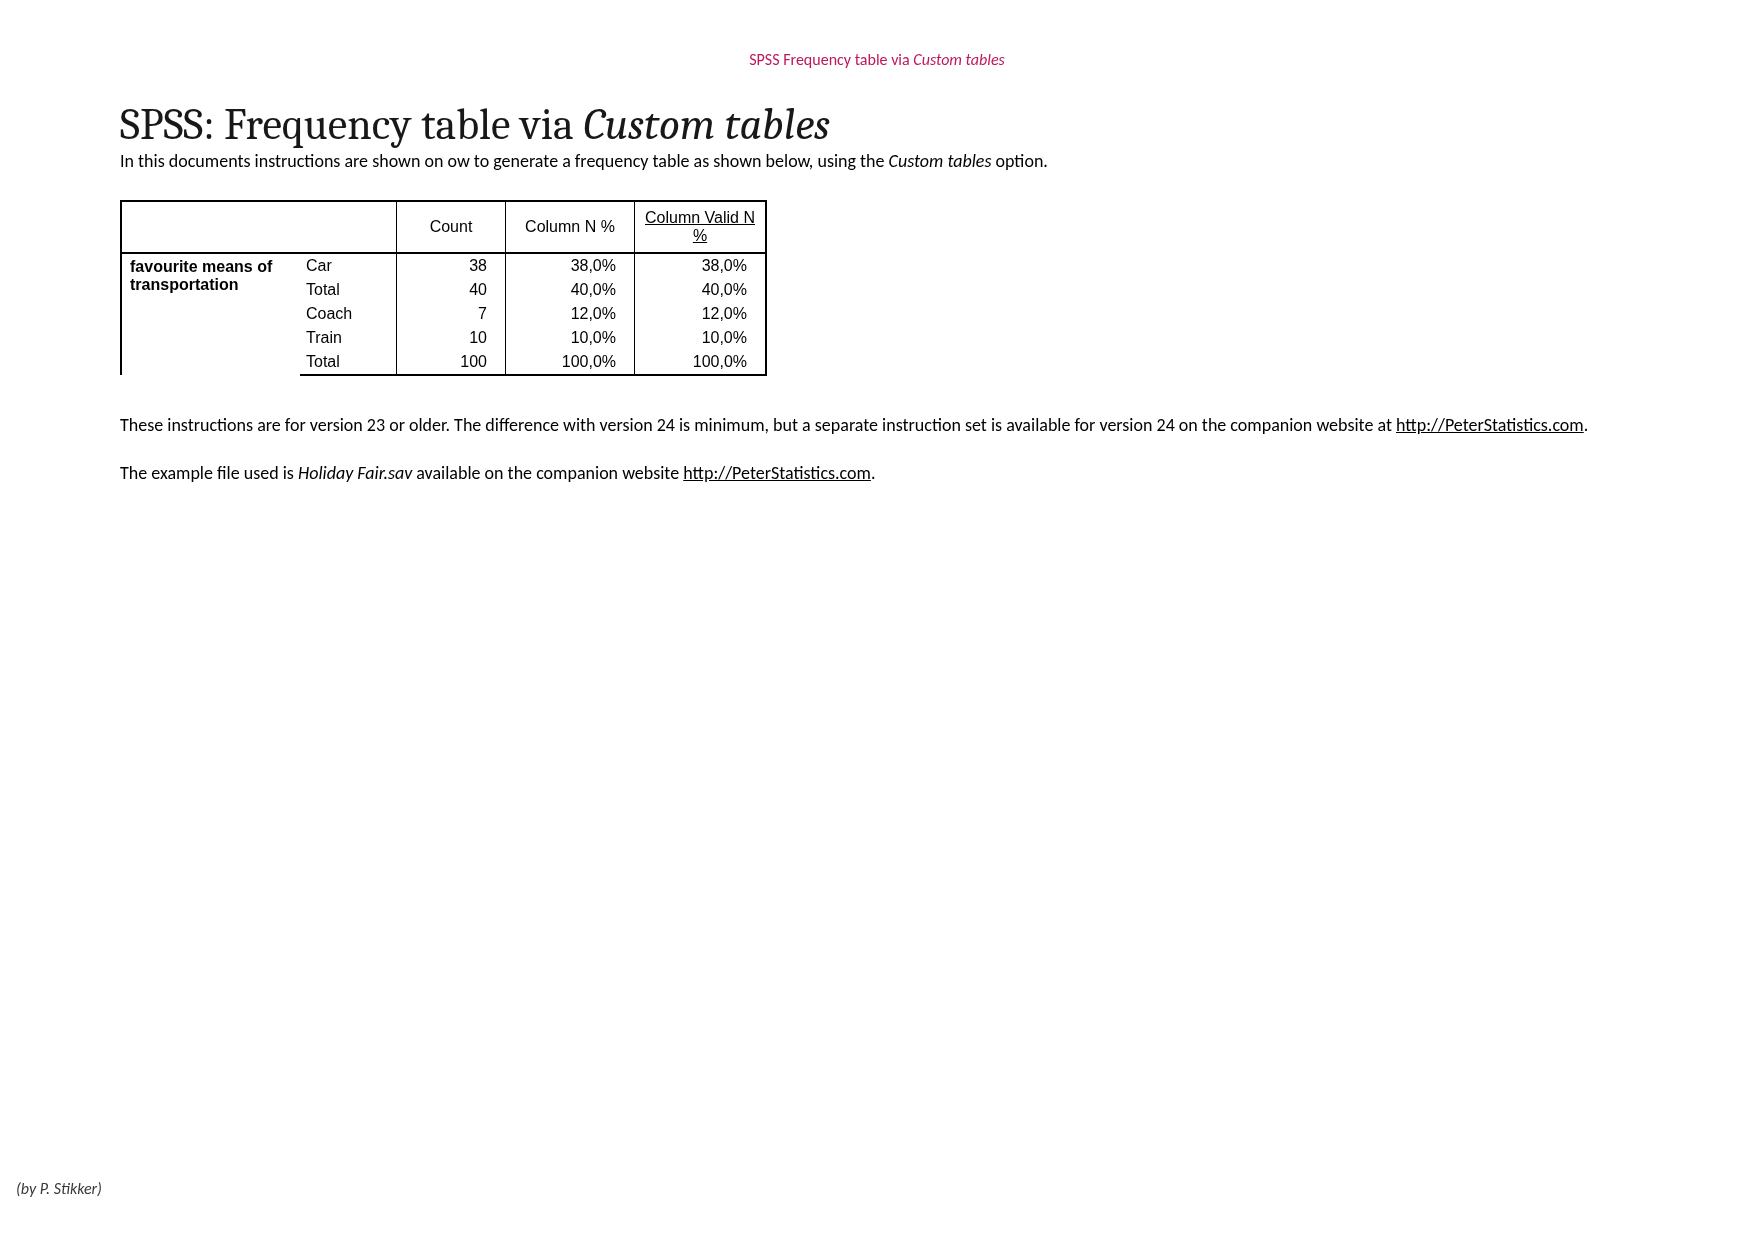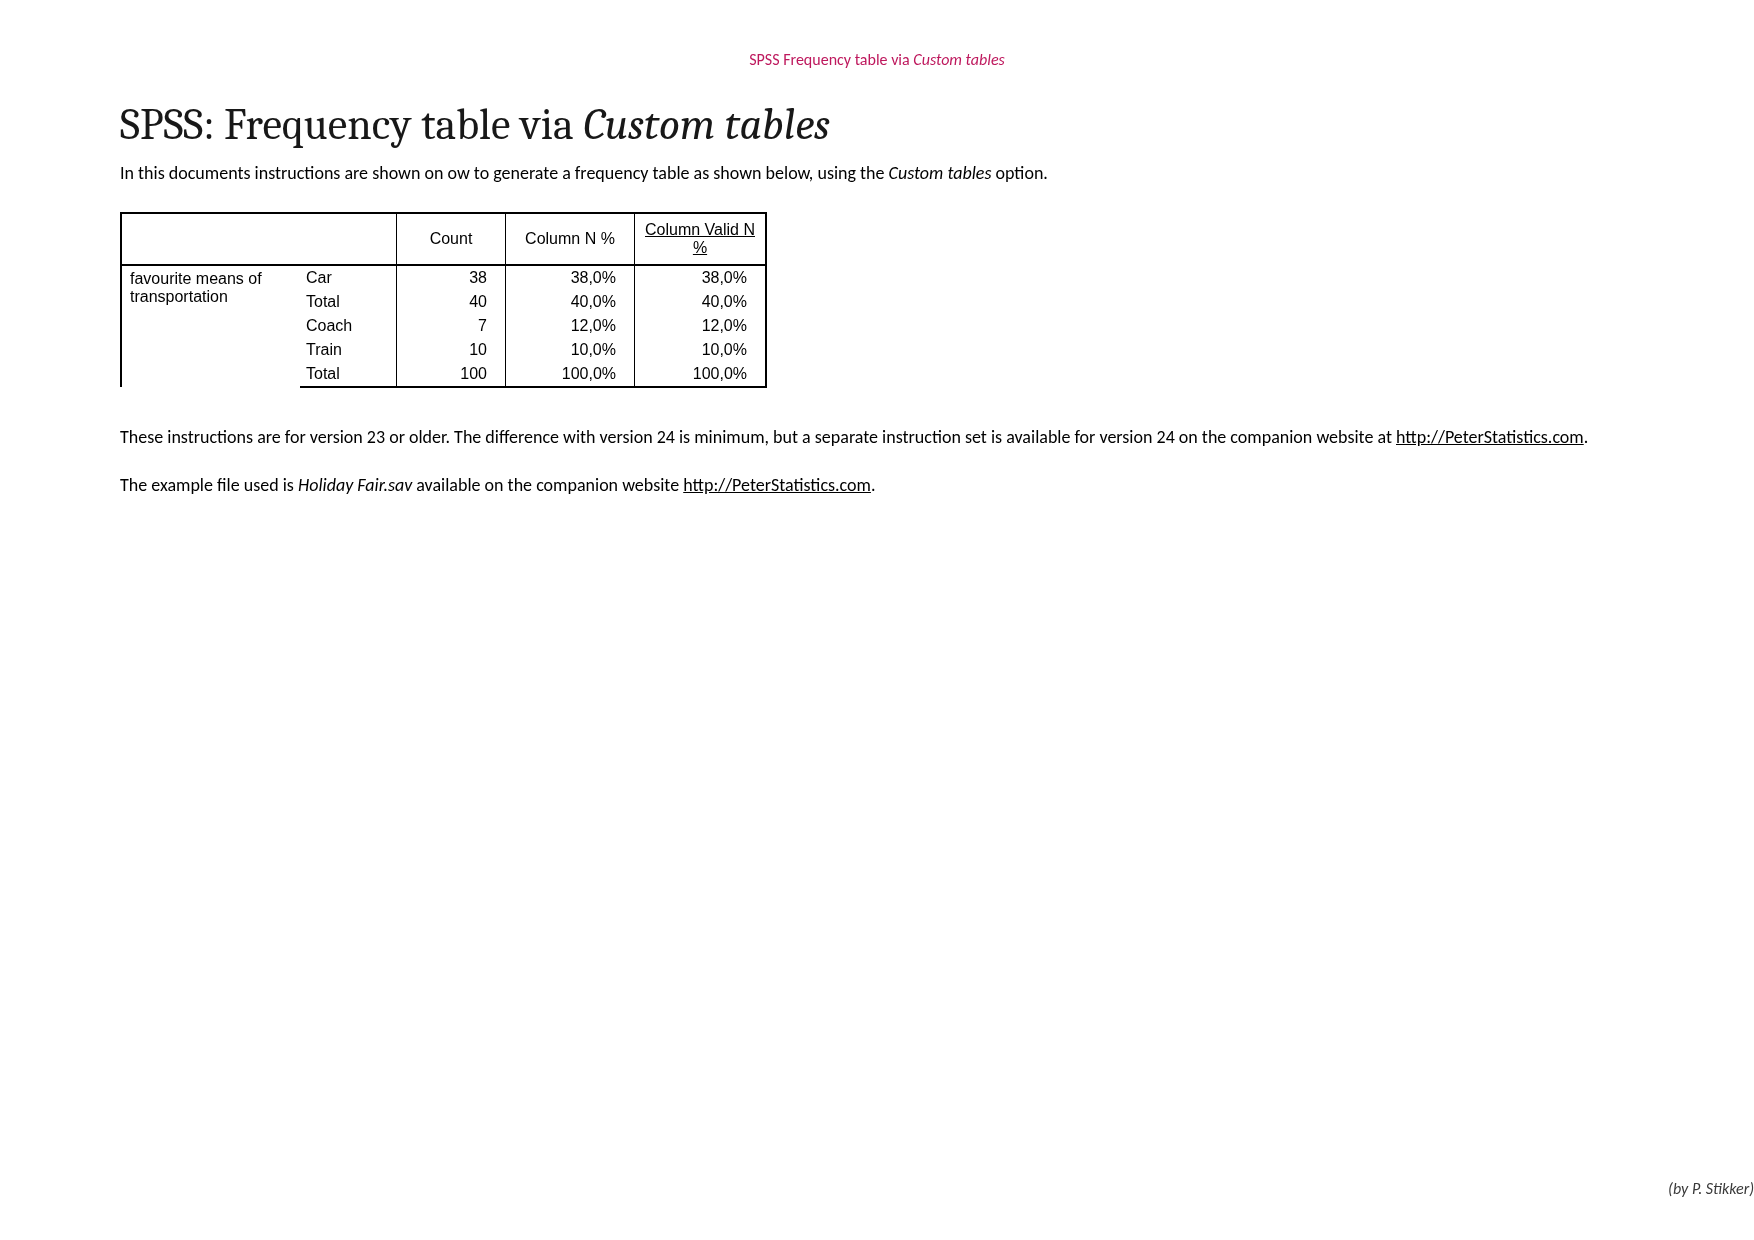--- a/index.html
+++ b/index.html
@@ -22,21 +22,21 @@
     .page-header .italic {
       font-style: italic;
     }
     .content {
       margin: 30px 120px 0 120px;
     }
     h1 {
       font-family: Cambria, Georgia, serif;
       font-weight: normal;
       font-size: 44px;
-      margin: 0 0 12px 0;
+      margin: 0 0 0 0;
       color: #181818;
     }
     h1 .italic {
       font-style: italic;
     }
     .intro {
       font-size: 18px;
       margin: 0 0 28px 0;
     }
     .intro .italic {
@@ -71,20 +71,21 @@
     .freq-table thead th:last-child {
       border-right: 2px solid #000;
       text-decoration: underline;
     }
     .freq-table .rowlabel {
       border-left: 2px solid #000;
       text-align: left;
       vertical-align: top;
       padding-left: 8px;
       padding-top: 4px;
+      font-weight: bold;
     }
     .freq-table .catlabel {
       text-align: left;
       padding-left: 6px;
       padding-right: 10px;
     }
     .freq-table td.num {
       border-left: 1px solid #000;
       text-align: right;
       padding-right: 18px;
@@ -111,23 +112,23 @@
     .para .italic {
       font-style: italic;
     }
     .link {
       text-decoration: underline;
       color: #000;
     }
     .footer {
       position: absolute;
       bottom: 42px;
-      left: 0;
+      left: 16px;
       right: 0;
-      text-align: right;
+      text-align: left;
       font-size: 16px;
       font-style: italic;
       color: #3a3a3a;
     }
   </style>
 </head>
 <body>
 
 <div class="page-header">
   <span>SPSS Frequency table via </span><span class="italic">Custom tables</span>

